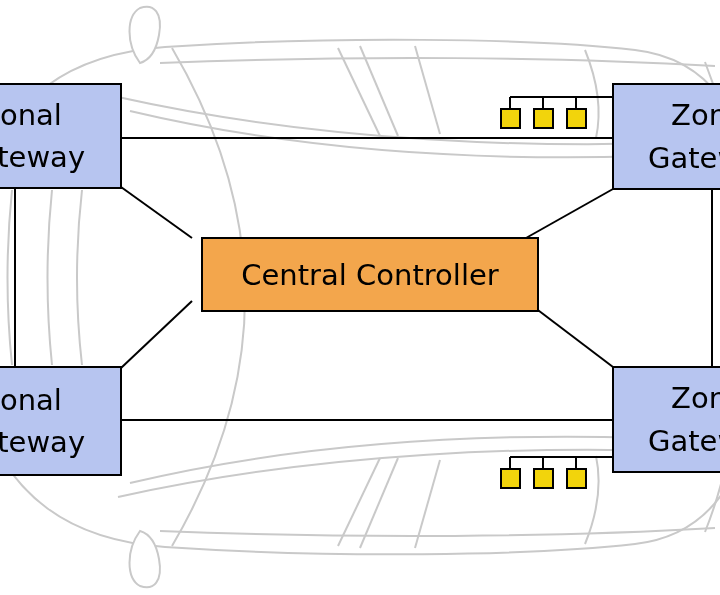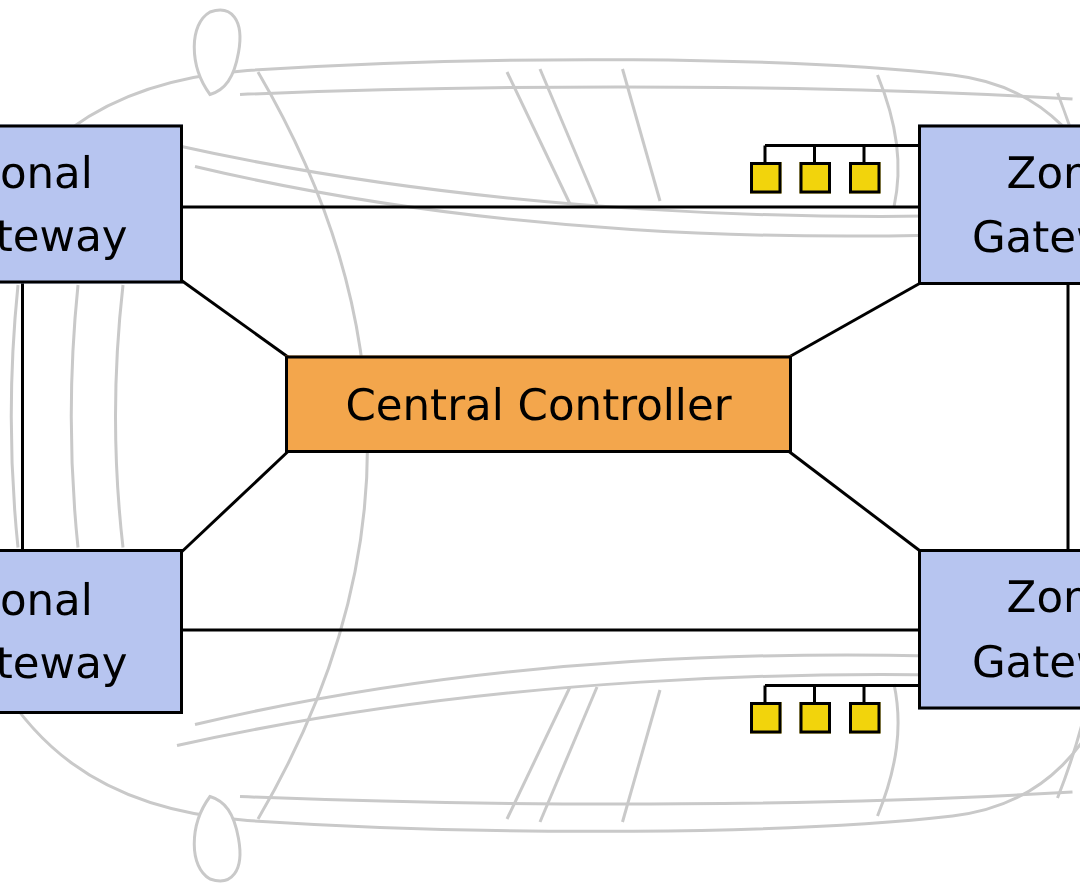--- a/index.html
+++ b/index.html
@@ -22,21 +22,21 @@
     text-align:center;
     font-size:29px;color:#000;
   }
   .gw{background:var(--gw-fill,#B7C5F0);}
   .gw span{white-space:pre-line;line-height:1.45;}
   .cc{background:var(--cc-fill,#F3A64C);}
   .gw-tl{left:-80px;top:83px;width:202px;height:106px;}
   .gw-tr{left:612px;top:83px;width:200px;height:107px;}
   .gw-bl{left:-80px;top:366px;width:202px;height:110px;}
   .gw-br{left:612px;top:366px;width:200px;height:107px;}
-  .cc{left:190px;top:237px;width:338px;height:65px;}
+  .cc{left:201px;top:237px;width:338px;height:75px;}
   .ecu-cluster{position:absolute;display:flex;gap:12px;}
   .ecu{
     width:21px;height:21px;
     box-sizing:border-box;
     border:2px solid #000;
     background:var(--ecu-fill,#F2D40C);
   }
   .cluster-top{left:500px;top:108px;}
   .cluster-bottom{left:500px;top:468px;}
 </style>

